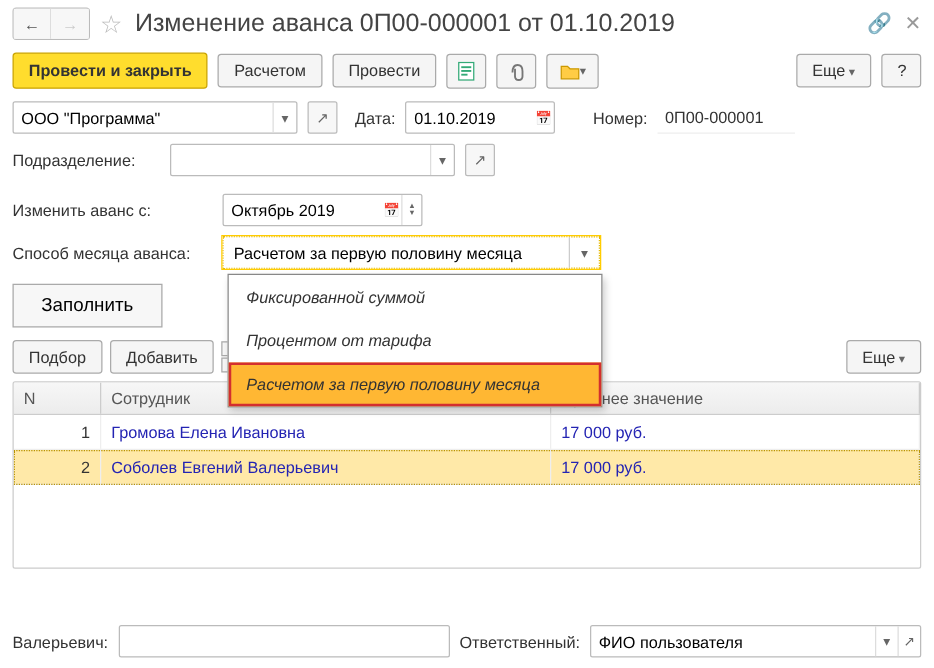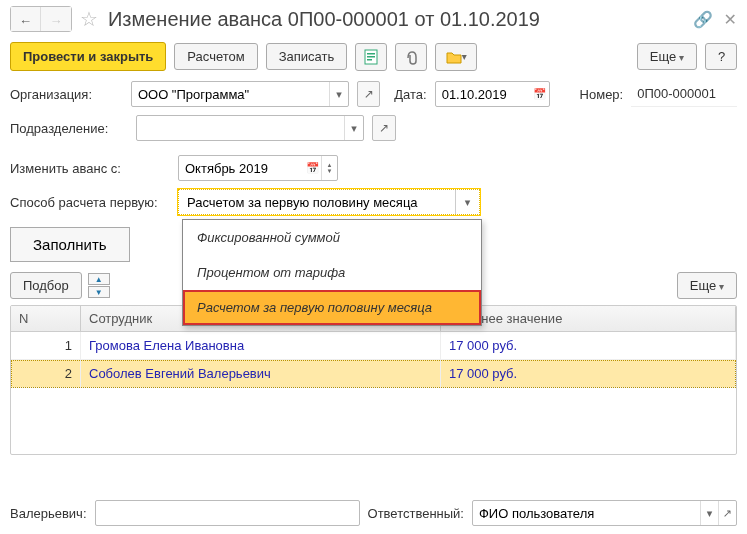--- a/index.html
+++ b/index.html
@@ -202,21 +202,21 @@
   <div class="title-icons">
     <span>🔗</span>
     <span>✕</span>
   </div>
 </div>
 
 
 <div class="toolbar">
   <button class="btn btn-primary">Провести и закрыть</button>
   <button class="btn">Расчетом</button>
-  <button class="btn">Записать</button>
+  <button class="btn">Провести</button>
   <button class="btn btn-icon">
     <svg width="16" height="16">
         <rect x="2" y="1" width="12" height="14" fill="#fff" stroke="#3a7"></rect>
         <rect x="4" y="4" width="8" height="1.5" fill="#3a7"></rect>
         <rect x="4" y="7" width="8" height="1.5" fill="#3a7"></rect>
         <rect x="4" y="10" width="5" height="1.5" fill="#3a7"></rect>
       </svg>
   </button>
   <button class="btn btn-icon">
     <svg width="16" height="16">
@@ -228,21 +228,20 @@
         <path d="M1 3 L6 3 L8 5 L15 5 L15 13 L1 13 Z" fill="#ffcc44" stroke="#cc9900"></path>
       </svg>
   </button>
   <div class="tb-spacer"></div>
   <button class="btn btn-more">Еще</button>
   <button class="btn btn-q">?</button>
 </div>
 
 
 <div class="form-row">
-  <label style="width:118px">Организация:</label>
   <div class="field" style="width:228px">
     <input value="ООО &quot;Программа&quot;" style="">
     <div class="sep"></div>
       <div class="drop">▾</div>
   </div>
   <div class="field-ext-btn">↗</div>
   <label style="margin-left:6px">Дата:</label>
   <div class="field" style="width:120px">
     <input value="01.10.2019" style="">
     <div class="cal">📅</div>
@@ -272,33 +271,34 @@
     <div class="cal">📅</div>
     <div class="spin">
         <div>▲</div>
         <div>▼</div>
       </div>
   </div>
 </div>
 
 
 <div class="form-row">
-  <label style="width:160px">Способ расчета первую:</label>
+  <label style="width:160px">Способ месяца аванса:</label>
   <div class="highlight-field" style="width:302px">
     <input value="Расчетом за первую половину месяца" style="">
     <div class="drop">▾</div>
   </div>
 </div>
 
 
 <button class="btn-fill">Заполнить</button>
 
 
 <div class="table-toolbar">
   <button class="btn">Подбор</button>
+  <button class="btn">Добавить</button>
   <div class="ico-updown">
     <div>▲</div>
     <div>▼</div>
   </div>
   <div class="tb-spacer"></div>
   <button class="btn btn-more">Еще</button>
 </div>
 
 
 <div class="grid">

